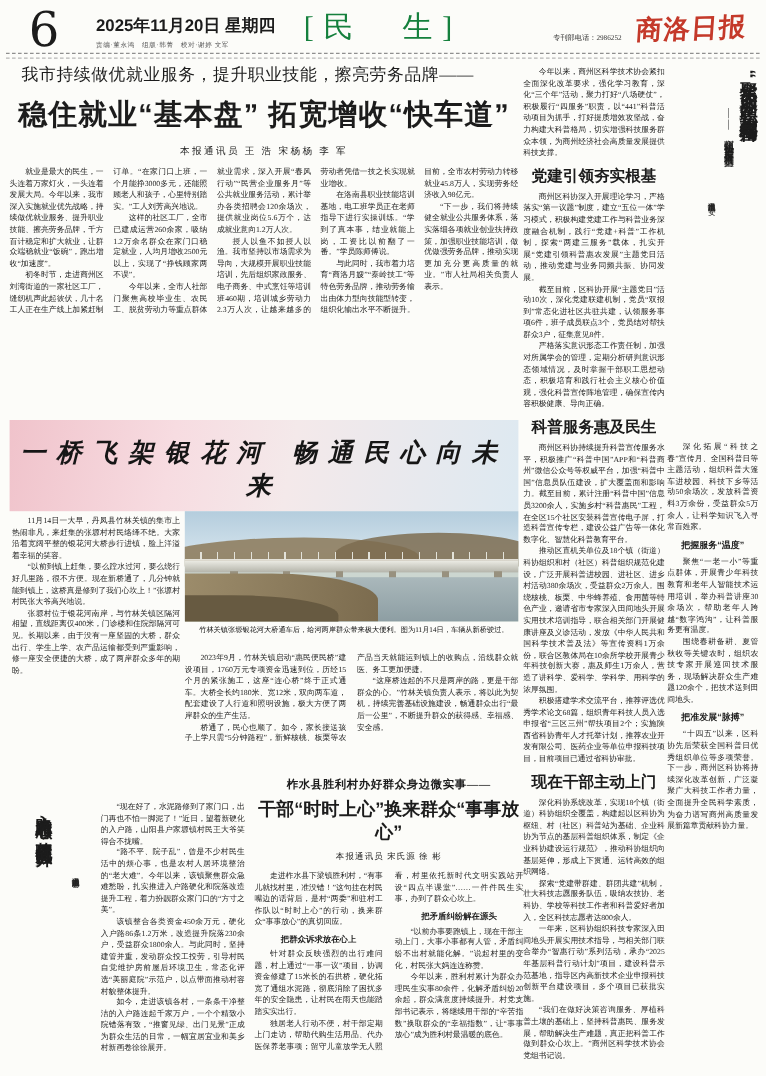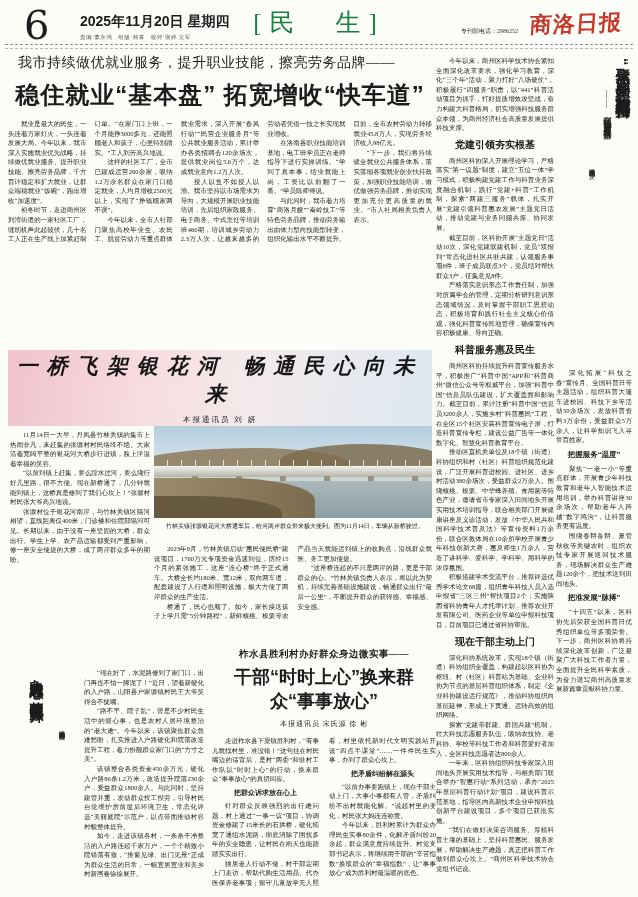--- a/index.html
+++ b/index.html
@@ -15,21 +15,21 @@
         letter-spacing:8px;color:#15803d;}
   .phone{position:absolute;right:120px;top:27px;font-size:6px;color:#333;}
   .masthead{position:absolute;right:16px;top:9px;font-size:22px;color:#c4392a;font-weight:bold;
         font-family:"DejaVu Serif",serif;transform:skewX(-6deg) rotate(-2deg);letter-spacing:1px;}
   .hrule1{position:absolute;top:44px;left:5px;right:5px;border-top:1px dashed #8f8f8f;}
   .hrule2{position:absolute;top:48px;left:5px;right:5px;border-top:1px dashed #b5b5b5;}
 
   
   .bt p{font-size:6.5px;line-height:9.6px;text-align:justify;text-indent:2em;margin:0;}
   .byline{font-size:8px;text-align:center;letter-spacing:2px;color:#222;}
-  .subhead{font-family:"Liberation Sans","DejaVu Sans",sans-serif;font-weight:bold;font-size:10px;
+  .subhead{font-family:"Liberation Sans","DejaVu Sans",sans-serif;font-weight:bold;font-size:13px;
         text-align:center;margin:5px 0 4px;}
 
   
   .emp{position:absolute;left:8px;top:54px;width:424px;height:292px;}
   .emp-kicker{font-size:14px;font-weight:normal;margin-left:10px;letter-spacing:.5px;}
   .emp-headline{font-family:"Liberation Sans","DejaVu Sans",sans-serif;font-weight:bold;font-size:24px;
         text-align:center;margin-top:7px;letter-spacing:1px;}
   .emp-byline{margin-top:9px;}
   .emp-body{margin-top:8px;height:206px;column-count:5;column-gap:8px;overflow:hidden;}
 
@@ -40,21 +40,21 @@
         letter-spacing:1px;line-height:1.2;}
   .sci-vsub{font-size:8.5px;padding-top:34px;margin-left:6px;letter-spacing:1px;}
   .sci-vbyline{font-size:6.5px;padding-top:108px;margin-left:7px;color:#222;}
   .sci-colB{position:absolute;left:556px;top:368px;width:76px;height:524px;overflow:hidden;}
   .sci-colB .subhead{font-size:7.5px;}
 
   
   .feat{position:absolute;left:8px;top:350px;width:424px;height:298px;}
   .feat-head{height:76px;background:linear-gradient(100deg,#f0c3cb 0%,#f7dce1 32%,#f4e9ea 55%,#dde9f1 100%);
         text-align:center;}
-  .feat-title{font-size:21px;font-weight:bold;font-style:italic;letter-spacing:9px;padding-top:2px;
+  .feat-title{font-size:21px;font-weight:bold;font-style:italic;letter-spacing:9px;padding-top:13px;
         font-family:"DejaVu Serif",serif;color:#161616;}
   .feat-byline{font-size:7.5px;margin-top:7px;letter-spacing:2px;}
   .feat-left{position:absolute;left:2px;top:80px;width:140px;height:216px;overflow:hidden;}
   .photo{position:absolute;left:146px;top:76px;width:278px;height:92px;overflow:hidden;
         background:linear-gradient(#b4cddd 0%,#cfe0ea 34%,#ccd6d0 48%);}
   .ph-hill1{position:absolute;left:-10%;right:30%;top:24%;height:26%;background:#8f7e61;
         border-radius:60% 45% 0 0/90% 70% 0 0;opacity:.9;}
   .ph-hill2{position:absolute;left:45%;right:-10%;top:20%;height:30%;background:#7d6c50;
         border-radius:50% 55% 0 0/70% 90% 0 0;opacity:.85;}
   .ph-rail{position:absolute;left:0;right:0;top:37%;height:7%;
@@ -75,21 +75,21 @@
   .alley{position:absolute;left:8px;top:668px;width:198px;height:227px;display:flex;}
   .alley-title{writing-mode:vertical-rl;font-family:"Liberation Sans","DejaVu Sans",sans-serif;
         font-weight:bold;font-size:14px;line-height:1.1;letter-spacing:1px;width:30px;margin-left:6px;}
   .alley-byline{writing-mode:vertical-rl;font-size:6.5px;width:14px;padding-top:58px;margin-left:8px;color:#222;}
   .alley-text{width:120px;margin-left:18px;height:227px;overflow:hidden;}
 
   
   .cadre{position:absolute;left:212px;top:648px;width:224px;height:248px;}
   .cadre-kicker{text-align:center;font-size:9.5px;font-weight:bold;letter-spacing:.5px;}
   .cadre-headline{text-align:center;font-family:"Liberation Sans","DejaVu Sans",sans-serif;font-weight:bold;
-        font-size:18px;margin-top:4px;}
+        font-size:15px;margin-top:4px;}
   .cadre-byline{text-align:center;font-size:7px;margin-top:6px;letter-spacing:1px;}
   .cadre-body{margin-top:7px;height:186px;column-count:2;column-gap:10px;overflow:hidden;}
   .cadre-body .subhead{font-size:7px;margin:4px 0 3px;}
 </style>
 </head>
 <body>
 
 <div class="page">
 
   <div class="pagenum">6</div>
@@ -99,20 +99,21 @@
   </div>
   <div class="section-title">[民　生]</div>
   <div class="phone">专刊部电话：2986252</div>
   <div class="masthead">商洛日报</div>
   <div class="hrule1"></div>
   <div class="hrule2"></div>
 
   <div class="emp">
     <div class="emp-kicker">我市持续做优就业服务，提升职业技能，擦亮劳务品牌——</div>
     <div class="emp-headline">稳住就业“基本盘”  拓宽增收“快车道”</div>
+    <div class="byline emp-byline">本报通讯员  王 浩  宋杨杨  李 军</div>
     <div class="emp-body bt">
         <p>就业是最大的民生，一头连着万家灯火，一头连着发展大局。今年以来，我市深入实施就业优先战略，持续做优就业服务、提升职业技能、擦亮劳务品牌，千方百计稳定和扩大就业，让群众端稳就业“饭碗”，跑出增收“加速度”。</p>
         <p>初冬时节，走进商州区刘湾街道的一家社区工厂，缝纫机声此起彼伏，几十名工人正在生产线上加紧赶制订单。“在家门口上班，一个月能挣3000多元，还能照顾老人和孩子，心里特别踏实。”工人刘芳高兴地说。</p>
         <p>这样的社区工厂，全市已建成运营260余家，吸纳1.2万余名群众在家门口稳定就业，人均月增收2500元以上，实现了“挣钱顾家两不误”。</p>
         <p>今年以来，全市人社部门聚焦高校毕业生、农民工、脱贫劳动力等重点群体就业需求，深入开展“春风行动”“民营企业服务月”等公共就业服务活动，累计举办各类招聘会120余场次，提供就业岗位5.6万个，达成就业意向1.2万人次。</p>
         <p>授人以鱼不如授人以渔。我市坚持以市场需求为导向，大规模开展职业技能培训，先后组织家政服务、电子商务、中式烹饪等培训班460期，培训城乡劳动力2.3万人次，让越来越多的劳动者凭借一技之长实现就业增收。</p>
         <p>在洛南县职业技能培训基地，电工班学员正在老师指导下进行实操训练。“学到了真本事，结业就能上岗，工资比以前翻了一番。”学员陈师傅说。</p>
         <p>与此同时，我市着力培育“商洛月嫂”“秦岭技工”等特色劳务品牌，推动劳务输出由体力型向技能型转变，组织化输出水平不断提升。目前，全市农村劳动力转移就业45.8万人，实现劳务经济收入98亿元。</p>
         <p>“下一步，我们将持续健全就业公共服务体系，落实落细各项就业创业扶持政策，加强职业技能培训，做优做强劳务品牌，推动实现更加充分更高质量的就业。”市人社局相关负责人表示。</p>
       </div>

